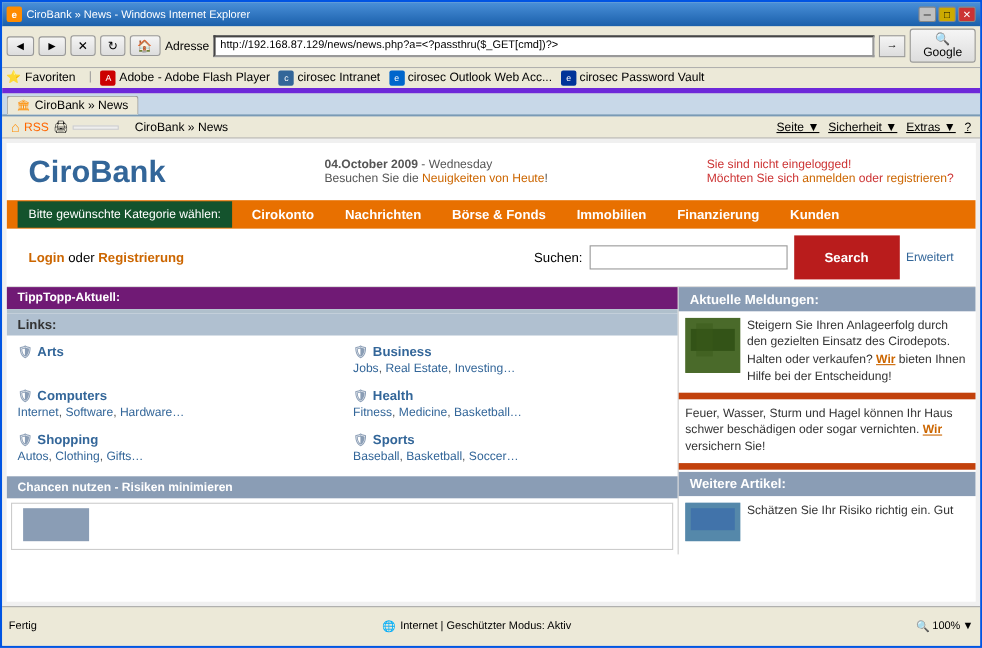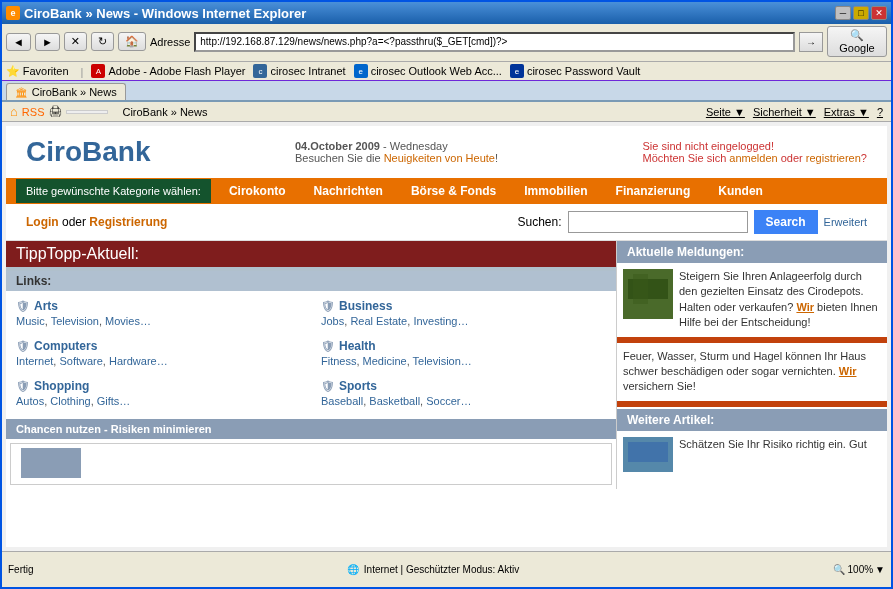--- a/index.html
+++ b/index.html
@@ -3,38 +3,38 @@
   <meta charset="utf-8">
   <style>
     * { margin: 0; padding: 0; box-sizing: border-box; }
     body { font-family: Arial, sans-serif; font-size: 12px; background: #d4d0c8; overflow: hidden; width: 893px; height: 589px; }
 
     
     .window-chrome { background: #ece9d8; border: 2px solid #0054e3; height: 589px; display: flex; flex-direction: column; }
     .title-bar { background: linear-gradient(to bottom, #4a90d9, #1a5faa); height: 22px; display: flex; align-items: center; justify-content: space-between; padding: 0 4px; }
     .title-bar-left { display: flex; align-items: center; gap: 4px; }
     .title-bar-icon { width: 14px; height: 14px; background: #ff8c00; border-radius: 2px; display: flex; align-items: center; justify-content: center; font-size: 9px; color: white; font-weight: bold; }
-    .title-bar-text { color: white; font-size: 13px; font-weight: bold; }
+    .title-bar-text { color: white; font-size: 10px; font-weight: normal; }
     .title-bar-controls { display: flex; gap: 2px; }
     .tb-btn { width: 16px; height: 14px; background: #c0c0c0; border: 1px solid #888; font-size: 9px; display: flex; align-items: center; justify-content: center; cursor: pointer; border-radius: 2px; }
     .tb-btn.close { background: #cc3333; color: white; }
     .tb-btn.max { background: #ccaa00; }
 
     
     .toolbar-area { background: #ece9d8; padding: 2px 4px; border-bottom: 1px solid #aaa; }
     .nav-bar { display: flex; align-items: center; gap: 4px; margin-bottom: 2px; }
     .nav-btn { background: linear-gradient(to bottom, #f5f5f5, #ddd); border: 1px solid #999; border-radius: 3px; padding: 2px 6px; font-size: 11px; cursor: pointer; display: flex; align-items: center; gap: 2px; }
     .nav-btn:disabled { opacity: 0.5; }
     .address-bar { display: flex; align-items: center; gap: 4px; }
     .address-label { font-size: 11px; }
     .address-input { flex: 1; height: 20px; border: 2px inset #999; padding: 0 4px; font-size: 10px; background: white; }
     .address-go { background: linear-gradient(to bottom, #f5f5f5, #ddd); border: 1px solid #999; height: 20px; padding: 0 6px; font-size: 10px; cursor: pointer; }
 
     
-    .fav-bar { background: #ece9d8; padding: 2px 4px; border-bottom: 1px solid #6d28d9; display: flex; align-items: flex-end; gap: 8px; font-size: 11px; }
+    .fav-bar { background: #ece9d8; padding: 2px 4px; border-bottom: 5px solid #6d28d9; display: flex; align-items: flex-start; gap: 8px; font-size: 11px; }
     .fav-item { display: flex; align-items: center; gap: 3px; cursor: pointer; color: #000; text-decoration: none; }
     .fav-icon { width: 14px; height: 14px; background: #ff8c00; border-radius: 2px; font-size: 8px; display: flex; align-items: center; justify-content: center; color: white; }
     .fav-icon.adobe { background: #cc0000; }
     .fav-icon.cirosec { background: #336699; }
     .fav-icon.outlook { background: #0066cc; }
     .fav-icon.vault { background: #003399; }
     .ie-tab { background: #ece9d8; border: 1px solid #999; border-bottom: none; padding: 2px 8px; font-size: 11px; display: flex; align-items: center; gap: 4px; border-radius: 3px 3px 0 0; }
     .ie-toolbar-row { background: #ece9d8; display: flex; align-items: center; justify-content: space-between; padding: 2px 8px; border-bottom: 1px solid #aaa; }
     .ie-breadcrumb { display: flex; align-items: center; gap: 4px; font-size: 11px; }
     .ie-tools { display: flex; align-items: center; gap: 8px; font-size: 11px; }
@@ -56,28 +56,28 @@
     .nav-menu { background: #e87000; display: flex; align-items: center; padding: 0 10px; }
     .nav-menu-label { color: white; font-size: 11px; padding: 6px 10px; background: #14532d; margin-right: 4px; }
     .nav-menu-item { color: white; font-size: 12px; font-weight: bold; padding: 6px 14px; cursor: pointer; text-decoration: none; }
 
     .search-login-row { background: white; display: flex; align-items: center; justify-content: space-between; padding: 6px 20px; border-bottom: 1px solid #ddd; }
     .login-links { font-size: 12px; }
     .login-links a { color: #cc6600; font-weight: bold; text-decoration: none; }
     .search-area { display: flex; align-items: center; gap: 6px; }
     .search-label { font-size: 12px; }
     .search-input { border: 1px solid #999; height: 22px; width: 180px; padding: 0 4px; font-size: 11px; }
-    .search-btn { background: #3b82f6; border: none; color: white; font-weight: bold; padding: 3px 12px; height: 24px; cursor: pointer; font-size: 12px; }
+    .search-btn { background: #b91c1c; border: none; color: white; font-weight: bold; padding: 3px 28px; height: 40px; cursor: pointer; font-size: 12px; }
     .erweitert-link { color: #336699; font-size: 11px; text-decoration: none; }
 
     .main-area { display: flex; flex: 1; }
     .left-panel { flex: 1; border-right: 1px solid #ccc; }
     .right-panel { width: 270px; }
 
-    .section-header { background: #7f1d1d; color: white; font-weight: normal; font-size: 16px; padding: 4px 10px; }
+    .section-header { background: #701a75; color: white; font-weight: bold; font-size: 11px; padding: 4px 10px; }
     .section-subheader { background: #b0c0d0; color: #333; font-size: 12px; font-weight: bold; padding: 3px 10px; }
 
     .links-section { padding: 8px 10px; }
     .links-grid { display: grid; grid-template-columns: 1fr 1fr; gap: 8px 20px; }
     .link-category { margin-bottom: 4px; }
     .link-category-title { font-weight: bold; color: #336699; font-size: 12px; display: flex; align-items: center; gap: 4px; }
     .link-category-title::before { content: '🛡'; font-size: 11px; color: #8a9db5; }
     .link-category-subs { font-size: 11px; color: #555; margin-top: 2px; }
     .link-category-subs a { color: #336699; text-decoration: none; }
 
@@ -225,43 +225,40 @@
         <div class="left-panel">
           <div class="section-header">TippTopp-Aktuell:</div>
           <div style="height:4px; background:#b0c0cc"></div>
           <div class="section-subheader">Links:</div>
 
           <div class="links-section">
             <div class="links-grid">
 
               <div class="link-category">
                 <div class="link-category-title">Arts</div>
-                <div class="link-category-subs">
-                  <a href="#">Music</a>, <a href="#">Television</a>, <a href="#">Movies…</a>
-                </div>
               </div>
 
               <div class="link-category">
                 <div class="link-category-title">Business</div>
                 <div class="link-category-subs">
                   <a href="#">Jobs</a>, <a href="#">Real Estate</a>, <a href="#">Investing…</a>
                 </div>
               </div>
 
               <div class="link-category">
                 <div class="link-category-title">Computers</div>
                 <div class="link-category-subs">
                   <a href="#">Internet</a>, <a href="#">Software</a>, <a href="#">Hardware…</a>
                 </div>
               </div>
 
               <div class="link-category">
                 <div class="link-category-title">Health</div>
                 <div class="link-category-subs">
-                  <a href="#">Fitness</a>, <a href="#">Medicine</a>, <a href="#">Television…</a>
+                  <a href="#">Fitness</a>, <a href="#">Medicine</a>, <a href="#">Basketball…</a>
                 </div>
               </div>
 
               <div class="link-category">
                 <div class="link-category-title">Shopping</div>
                 <div class="link-category-subs">
                   <a href="#">Autos</a>, <a href="#">Clothing</a>, <a href="#">Gifts…</a>
                 </div>
               </div>
 

